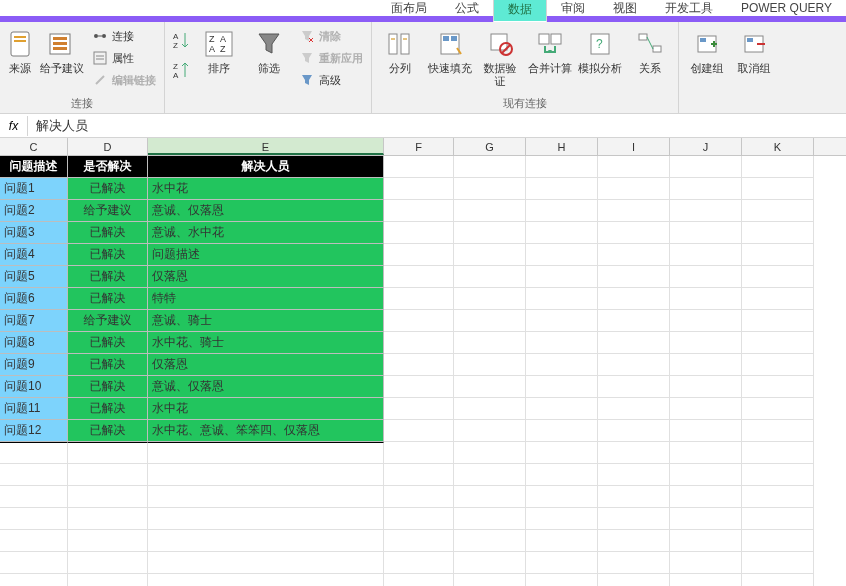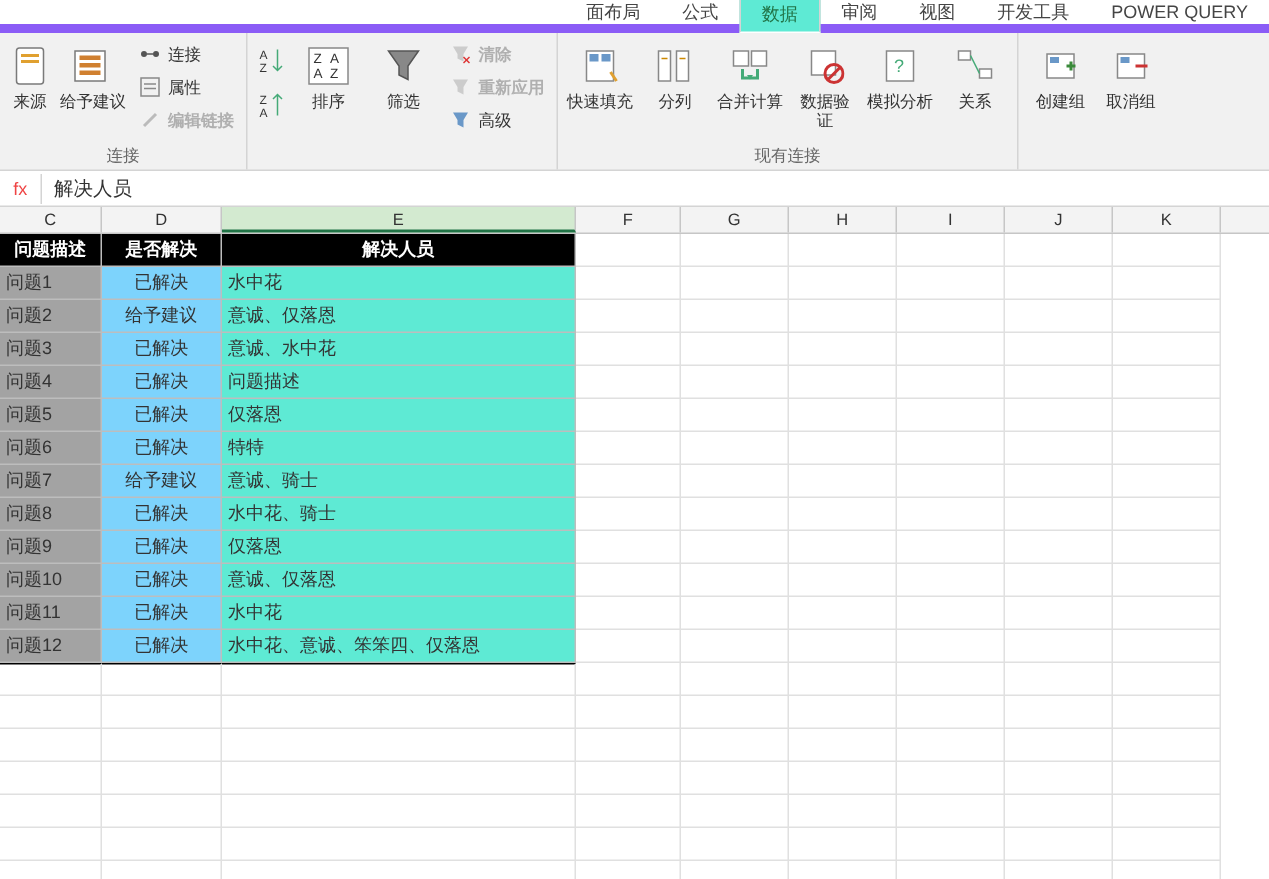--- a/index.html
+++ b/index.html
@@ -20,36 +20,36 @@
 .small-col { display: flex; flex-direction: column; gap: 2px; padding-top: 2px; }
 .small-btn { display: flex; align-items: center; gap: 4px; font-size: 11px; color: #333; cursor: pointer; height: 20px; padding: 0 2px; }
 .small-btn .sico { width: 16px; height: 16px; display: flex; align-items: center; justify-content: center; }
 .small-btn.disabled { color: #b0b0b0; font-weight: bold; }
 
 
 svg { display: block; }
 
 
 .fbar { display: flex; align-items: center; height: 24px; border-bottom: 1px solid #d4d4d4; }
-.fx { width: 28px; text-align: center; color: #ef4444; border-right: 1px solid #d4d4d4; padding: 3px 0; }
+.fx { width: 28px; text-align: center; font-style: italic; color: #000000; border-right: 1px solid #d4d4d4; padding: 3px 0; }
 .fval { flex: 1; padding: 3px 8px; font-size: 13px; }
 
 
 .colhdrs { display: flex; height: 18px; border-bottom: 1px solid #c6c6c6; background: #f3f3f3; font-size: 11px; color: #333; }
 .ch { border-right: 1px solid #c6c6c6; text-align: center; line-height: 18px; }
 .ch.sel { background: #d3ead0; border-bottom: 2px solid #217346; }
 
 
 .grid { position: relative; }
 .row { display: flex; height: 22px; }
 .cell { border-right: 1px solid #bdbdbd; border-bottom: 1px solid #bdbdbd; font-size: 12px; line-height: 21px; padding: 0 4px; overflow: hidden; white-space: nowrap; }
 .hdr-cell { background: #000; color: #fff; font-weight: bold; text-align: center; }
-.c-col { width: 68px; background: #a3a3a3; }
-.d-col { width: 80px; background: #7dd3fc; text-align: center; }
-.e-col { width: 236px; background: #5eead4; }
+.c-col { width: 68px; background: #7dd3fc; }
+.d-col { width: 80px; background: #22c55e; text-align: center; }
+.e-col { width: 236px; background: #22c55e; }
 .c-col.hdr-cell, .d-col.hdr-cell, .e-col.hdr-cell { background:#000; }
 .blank { background: #fff; border-right: 1px solid #e0e0e0; border-bottom: 1px solid #e0e0e0; }
 .blank.first-below { border-top: 1px solid #000; }
 .w70 { width:70px; } .w72 { width:72px; }
 
 </style>
 </head>
 <body>
 
 <div class="tabs">
@@ -188,60 +188,60 @@
           </div>
       </div>
     </div>
   </div>
 
   <div class="group">
     <div class="group-body">
       <div class="big-btn">
         <span class="ico">
             <svg width="26" height="28">
+              <rect x="2" y="4" width="8" height="20" fill="#fff" stroke="#888"></rect>
+              <rect x="14" y="4" width="8" height="20" fill="#fff" stroke="#888"></rect>
+              <line x1="4" y1="9" x2="8" y2="9" stroke="#c80"></line>
+              <line x1="16" y1="9" x2="20" y2="9" stroke="#c80"></line>
+            </svg>
+          </span>
+        <span>分列</span>
+      </div>
+      <div class="big-btn">
+        <span class="ico">
+            <svg width="26" height="28">
               <rect x="4" y="4" width="18" height="20" fill="#fff" stroke="#888"></rect>
               <rect x="6" y="6" width="6" height="5" fill="#6a98c8"></rect>
               <rect x="14" y="6" width="6" height="5" fill="#6a98c8"></rect>
               <path d="M20 18 l4 6" stroke="#e0a030" stroke-width="2"></path>
             </svg>
           </span>
         <span>快速填充</span>
       </div>
       <div class="big-btn">
         <span class="ico">
             <svg width="26" height="28">
-              <rect x="2" y="4" width="8" height="20" fill="#fff" stroke="#888"></rect>
-              <rect x="14" y="4" width="8" height="20" fill="#fff" stroke="#888"></rect>
-              <line x1="4" y1="9" x2="8" y2="9" stroke="#c80"></line>
-              <line x1="16" y1="9" x2="20" y2="9" stroke="#c80"></line>
-            </svg>
-          </span>
-        <span>分列</span>
+              <rect x="4" y="4" width="16" height="16" fill="#fff" stroke="#888"></rect>
+              <circle cx="19" cy="19" r="6" fill="none" stroke="#c33" stroke-width="2"></circle>
+              <line x1="15" y1="23" x2="23" y2="15" stroke="#c33" stroke-width="2"></line>
+            </svg>
+          </span>
+        <span style="white-space:pre">数据验
+证</span>
       </div>
       <div class="big-btn">
         <span class="ico">
             <svg width="26" height="28">
               <rect x="2" y="4" width="10" height="10" fill="#fff" stroke="#888"></rect>
               <rect x="14" y="4" width="10" height="10" fill="#fff" stroke="#888"></rect>
               <path d="M8 16 v6 h10 v-6" fill="none" stroke="#4a7" stroke-width="2"></path>
               <path d="M11 20 l2 3 2-3" fill="#4a7"></path>
             </svg>
           </span>
         <span>合并计算</span>
-      </div>
-      <div class="big-btn">
-        <span class="ico">
-            <svg width="26" height="28">
-              <rect x="4" y="4" width="16" height="16" fill="#fff" stroke="#888"></rect>
-              <circle cx="19" cy="19" r="6" fill="none" stroke="#c33" stroke-width="2"></circle>
-              <line x1="15" y1="23" x2="23" y2="15" stroke="#c33" stroke-width="2"></line>
-            </svg>
-          </span>
-        <span style="white-space:pre">数据验
-证</span>
       </div>
       <div class="big-btn">
         <span class="ico">
             <svg width="26" height="28">
               <rect x="4" y="4" width="18" height="20" fill="#fff" stroke="#888"></rect>
               <text x="9" y="18" font-size="12" fill="#4a7">?</text>
             </svg>
           </span>
         <span>模拟分析</span>
       </div>

